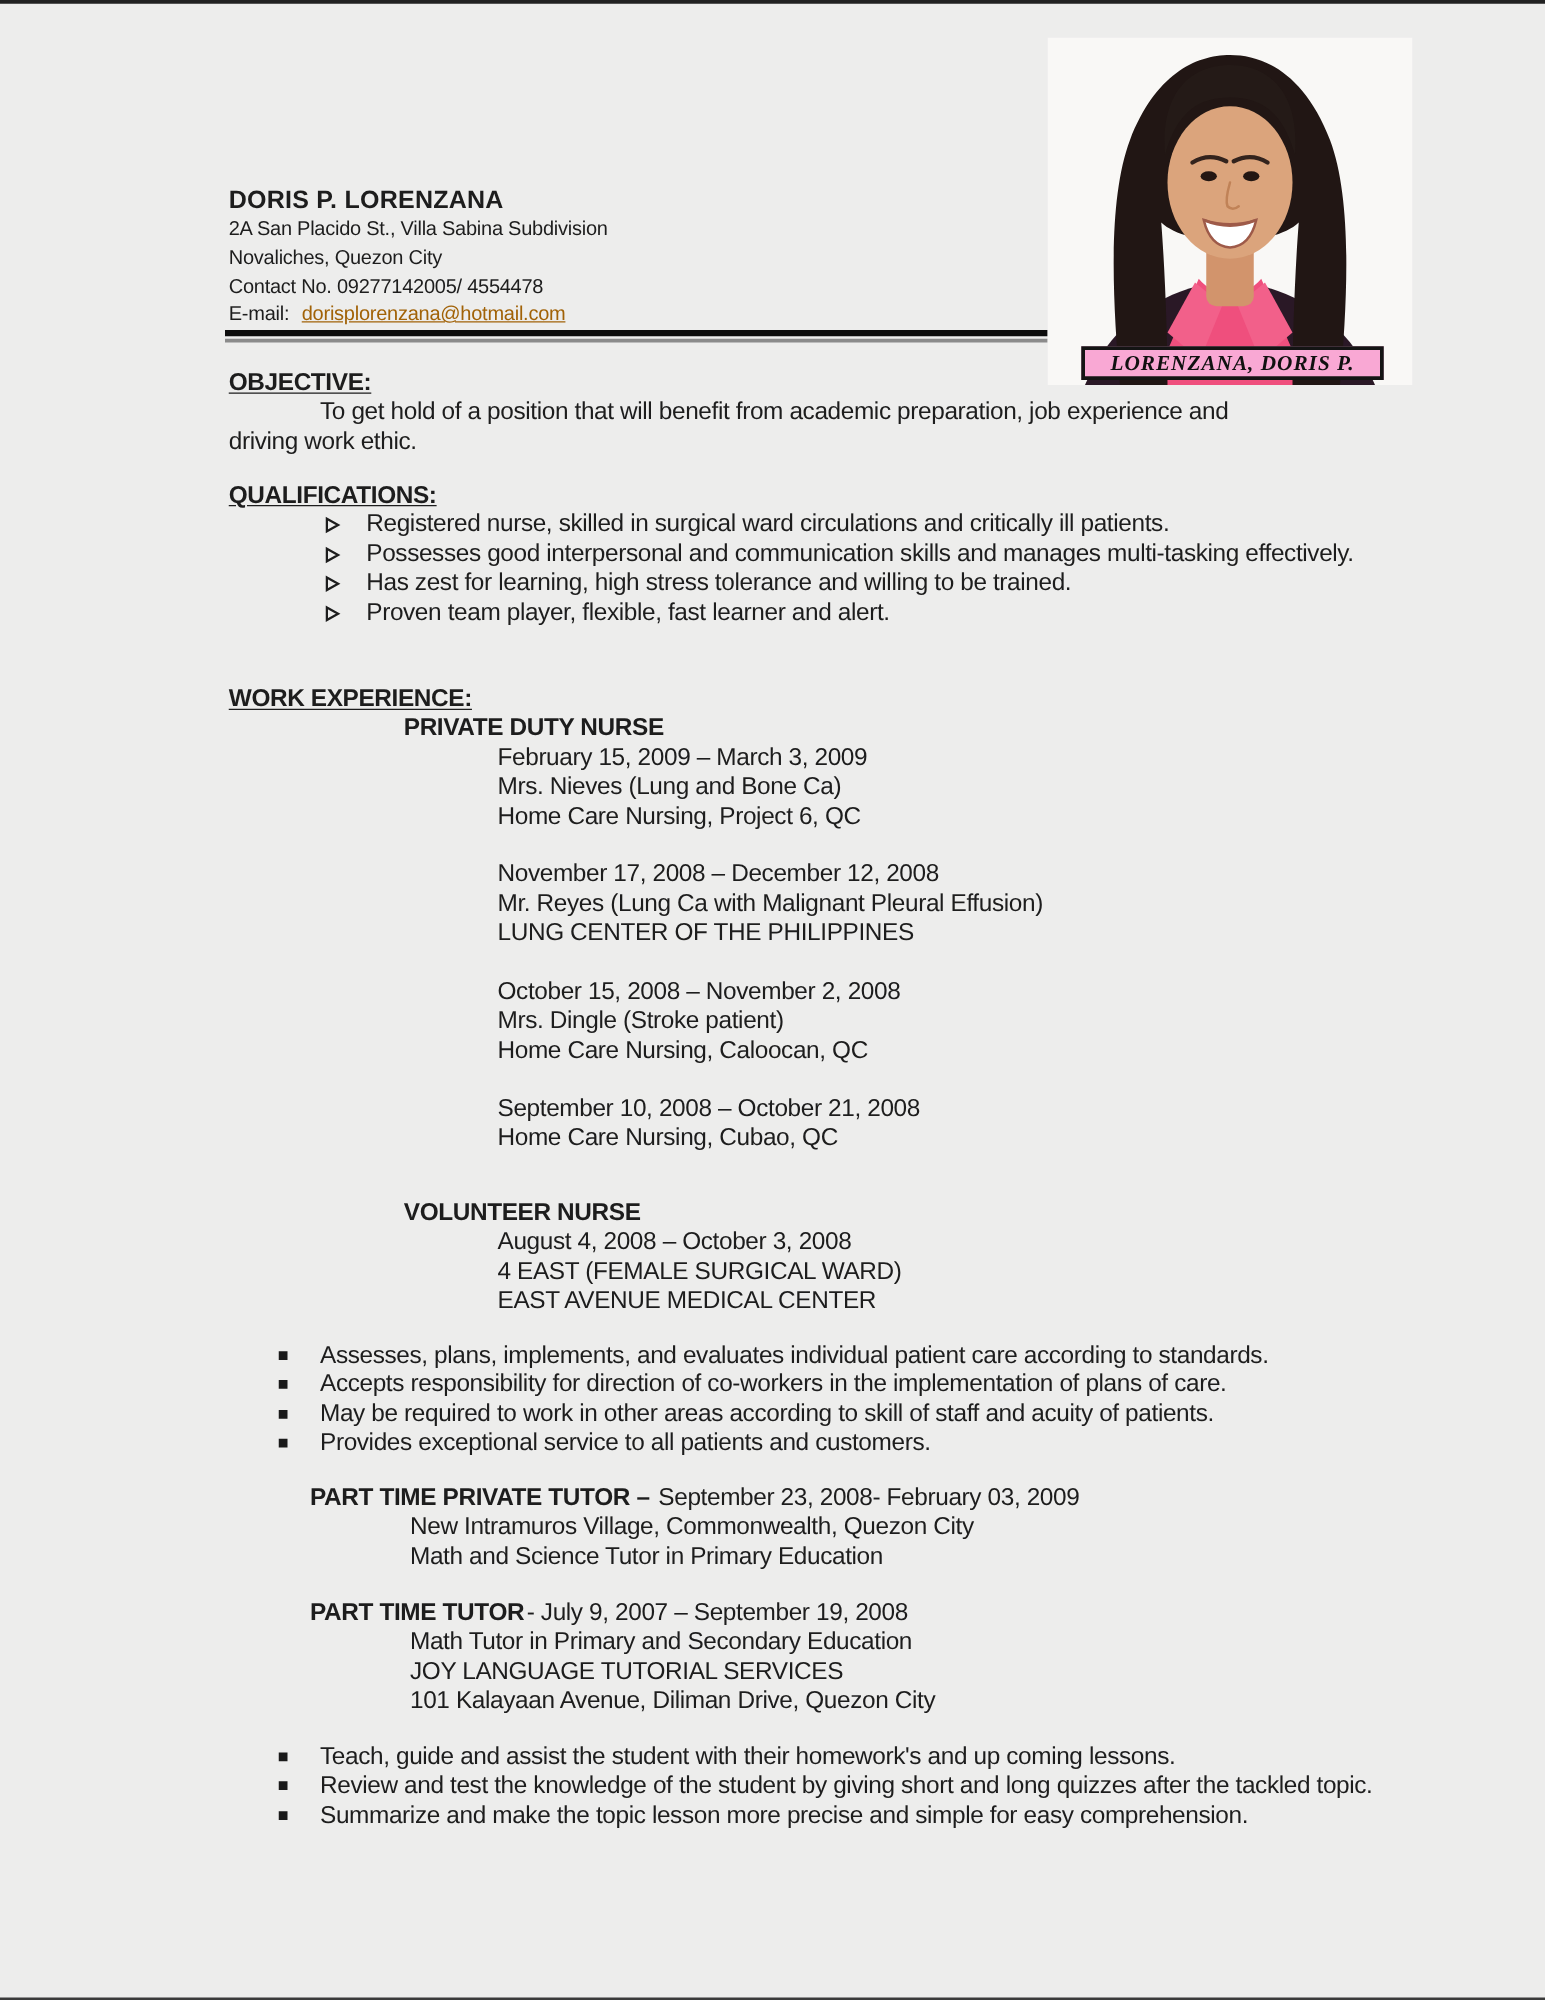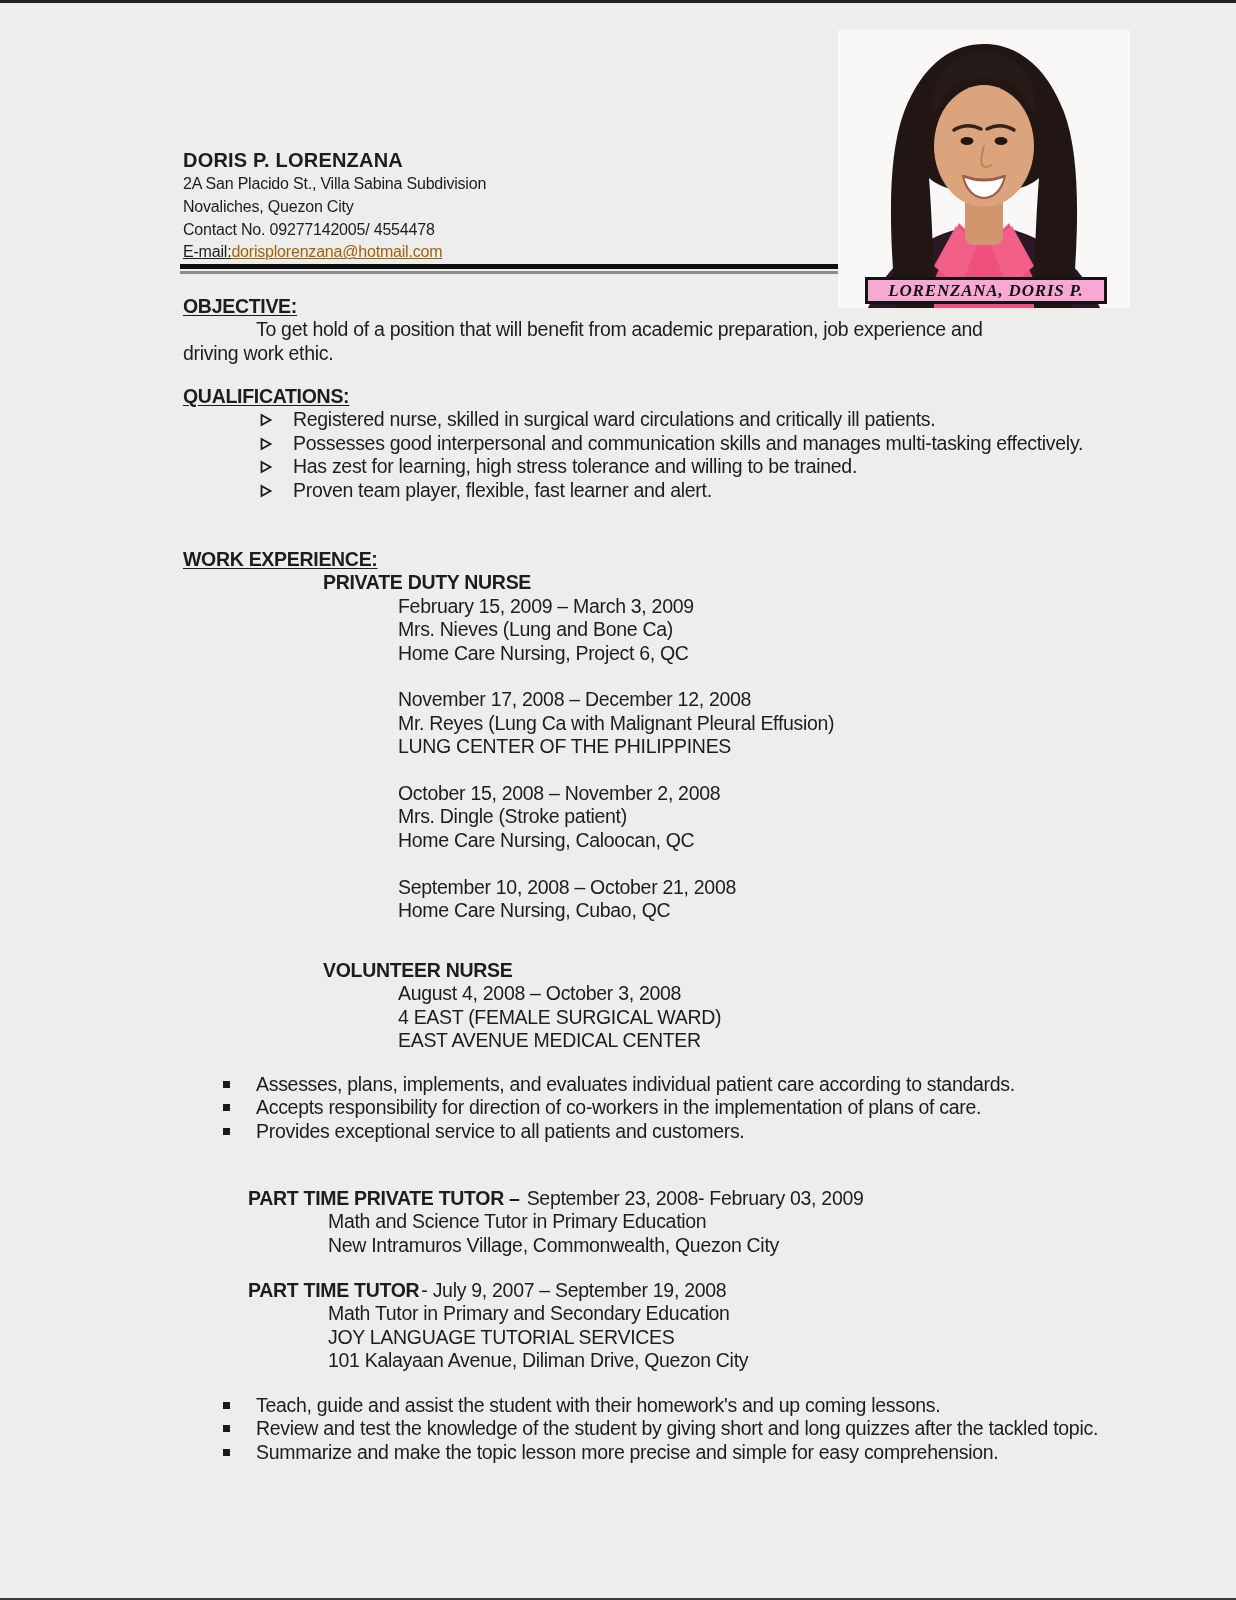--- a/index.html
+++ b/index.html
@@ -13,21 +13,21 @@
     font-family:"Liberation Sans","DejaVu Sans",sans-serif;
     color:#1d1d1d;
   }
   .edge-top{position:absolute;top:0;left:0;width:100%;height:3px;background:#222;}
   .edge-bottom{position:absolute;bottom:0;left:0;width:100%;height:2px;background:#3a3a3a;}
 
   
   .header{position:absolute;left:183px;top:147px;letter-spacing:-0.2px;}
   .person-name{font-size:20px;font-weight:bold;line-height:26px;letter-spacing:0.2px;}
   .addr{font-size:16px;line-height:22.8px;}
-  .email-label{margin-right:0;text-decoration:underline;}
+  .email-label{margin-right:10px;}
   .email-link{color:#a16207;text-decoration:underline;cursor:pointer;}
 
   .rule{position:absolute;left:180px;top:264px;width:658px;}
   .rule-black{height:5px;background:#0d0d0d;}
   .rule-gap{height:2px;}
   .rule-gray{height:3px;background:#8b8b8b;}
 
   
   .photo{position:absolute;left:838px;top:30px;width:292px;height:278px;}
   .nameplate{
@@ -177,33 +177,34 @@
     <div class="duty">
       <span class="sq-icon"></span>
       <span>Assesses, plans, implements, and evaluates individual patient care according to standards.</span>
     </div>
     <div class="duty">
       <span class="sq-icon"></span>
       <span>Accepts responsibility for direction of co-workers in the implementation of plans of care.</span>
     </div>
     <div class="duty">
       <span class="sq-icon"></span>
+      <span>May be required to work in other areas according to skill of staff and acuity of patients.</span>
     </div>
     <div class="duty">
       <span class="sq-icon"></span>
       <span>Provides exceptional service to all patients and customers.</span>
     </div>
   </div>
 
   <div class="block" style="top:1187px">
     <div class="pt-line">
       <span class="pt-title">PART TIME PRIVATE TUTOR –</span><span class="pt-dates-sp">September 23, 2008- February 03, 2009</span>
     </div>
+    <div class="tutor-sub">New Intramuros Village, Commonwealth, Quezon City</div>
     <div class="tutor-sub">Math and Science Tutor in Primary Education</div>
-    <div class="tutor-sub">New Intramuros Village, Commonwealth, Quezon City</div>
   </div>
 
   <div class="block" style="top:1279px">
     <div class="pt-line">
       <span class="pt-title">PART TIME TUTOR</span><span class="pt-dates-tight">- July 9, 2007 – September 19, 2008</span>
     </div>
     <div class="tutor-sub">Math Tutor in Primary and Secondary Education</div>
     <div class="tutor-sub">JOY LANGUAGE TUTORIAL SERVICES</div>
     <div class="tutor-sub">101 Kalayaan Avenue, Diliman Drive, Quezon City</div>
   </div>

